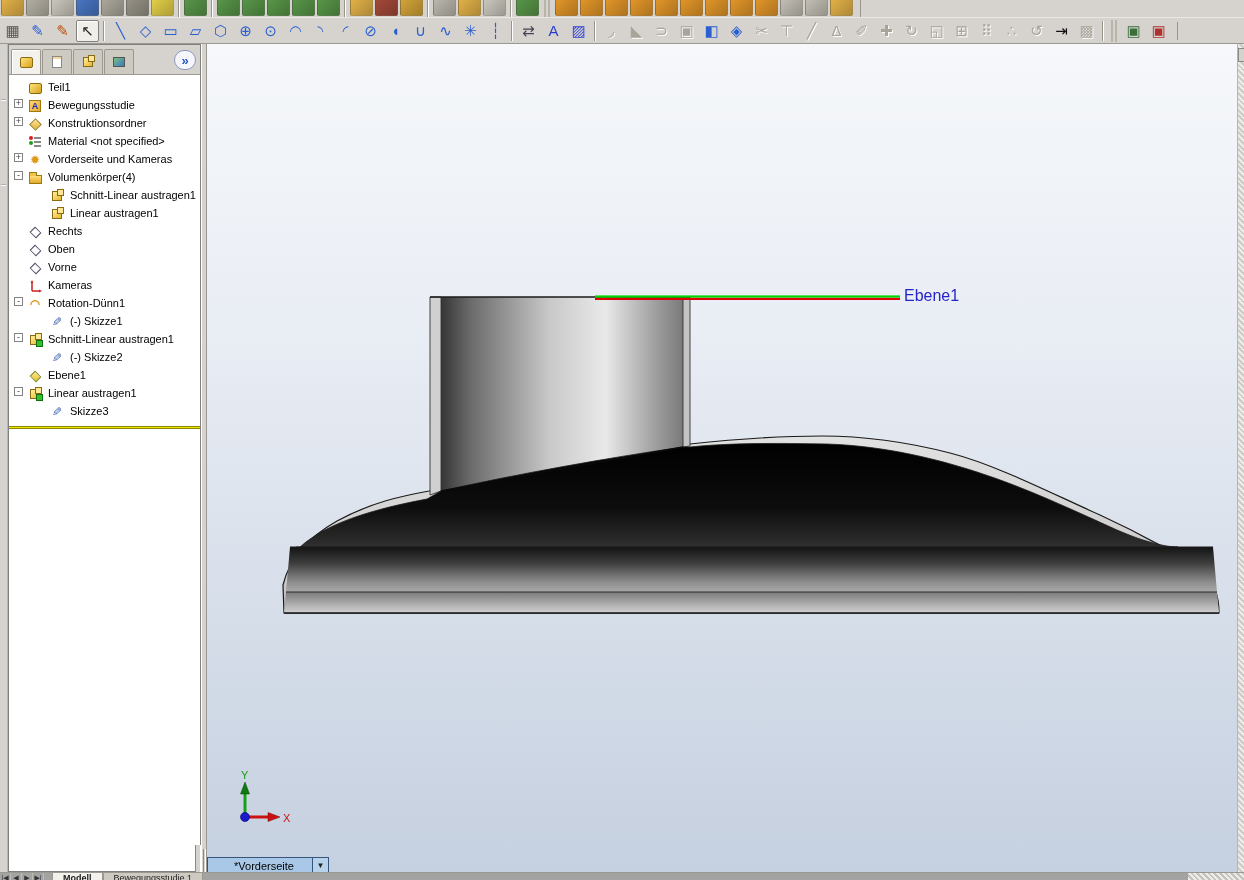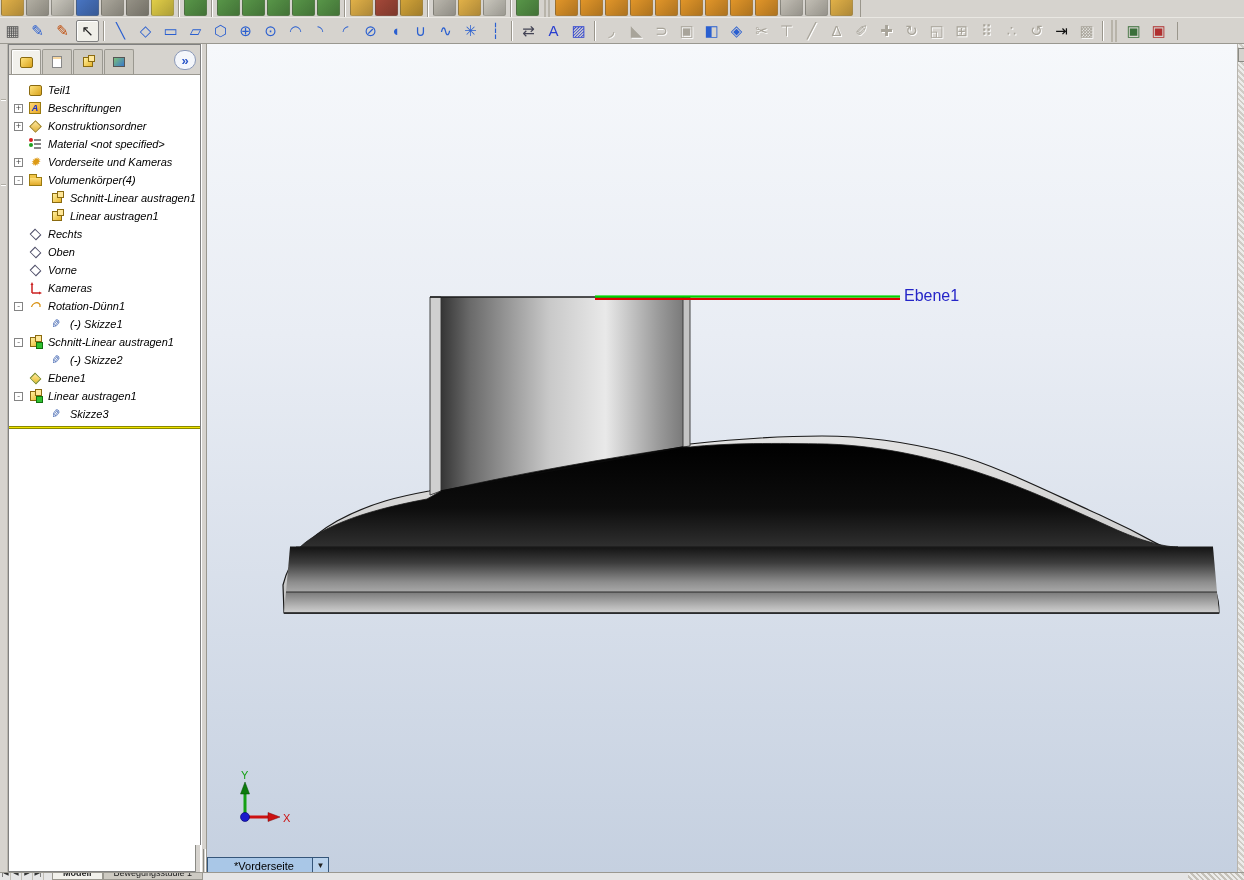--- a/index.html
+++ b/index.html
@@ -23,21 +23,21 @@
   #dockl { position:absolute; left:0; top:44px; width:8px; height:836px; background:#d6d3ce; border-right:1px solid #b9b6ae; }
   #dockl .tick { position:absolute; left:1px; width:5px; height:2px; background:#b0ada4; border-bottom:1px solid #fff; }
   #panel { position:absolute; left:8px; top:44px; width:193px; height:828px; background:#fff; border:1px solid #808080; }
   #ptabs { height:30px; background:#d6d3ce; display:flex; align-items:flex-end; padding:2px 2px 0 2px; border-bottom:1px solid #9a9890; position:relative; }
   .ptab { width:30px; height:25px; display:flex; align-items:center; justify-content:center;
     border:1px solid #9a9890; border-bottom:none; background:#cdcac2; margin-right:1px; border-radius:2px 2px 0 0; }
   .ptab.active { background:#f2f1ec; box-shadow:inset 1px 1px 0 #fff; }
   #pchev { position:absolute; right:4px; top:5px; width:22px; height:20px; border:1px solid #8a98b8; border-radius:10px;
     background:#f4f6fb; color:#2a55c8; font-weight:bold; font-size:13px; display:flex; align-items:center; justify-content:center; }
   #tree { position:relative; padding-top:6px; font-size:11px; color:#000; }
-  .trow { height:18px; display:flex; align-items:center; white-space:nowrap;font-style:italic; }
+  .trow { height:18px; display:flex; white-space:nowrap; }
   .exp { width:9px; height:9px; border:1px solid #848484; background:#fff; font-size:9px; line-height:7px; text-align:center;
     color:#444; margin-left:5px; margin-right:4px; flex:0 0 auto; }
   .exp.noexp { visibility:hidden; }
   .ind1 { margin-left:0; } .ind2 { margin-left:22px; }
   .tlabel { margin-left:5px; }
   .ticon { width:16px; height:14px; display:inline-flex; align-items:center; justify-content:center; position:relative; flex:0 0 auto; }
 
   
   .ic-part { width:13px; height:11px; background:linear-gradient(135deg,#ffe27a,#d8a31e); border:1px solid #8a6a10; border-radius:2px; }
   .ic-annot { width:12px; height:12px; background:linear-gradient(135deg,#ffd876,#e8a826); border:1px solid #9a7a10; color:#2030c0;
@@ -73,22 +73,22 @@
     background:repeating-linear-gradient(45deg,#ececea 0 2px,#cfccc6 2px 4px); border-left:1px solid #b8b5ae; }
   #rstrip .btn { position:absolute; top:4px; left:0; width:7px; height:14px; background:#d6d3ce; border:1px solid #8a8a84; }
 
   
   #orient { position:absolute; left:0px; top:813px; width:122px; height:17px; display:flex;
     border:1px solid #35567a; background:#a9c7e7; font-size:11px; color:#000; }
   #orient .fld { flex:1; display:flex; align-items:center; padding-left:26px; }
   #orient .arr { width:16px; border-left:1px solid #35567a; background:#b9d2ec; display:flex; align-items:center; justify-content:center; font-size:8px; color:#222; }
 
   
-  #bstrip { position:absolute; left:0; top:872px; width:1244px; height:8px; background:#e5e5e5; border-top:1px solid #9a9890;
-    overflow:hidden; display:flex; align-items:flex-end; font-size:9px; color:#222; }
+  #bstrip { position:absolute; left:0; top:872px; width:1244px; height:8px; background:#a3a3a3; border-top:1px solid #9a9890;
+    overflow:hidden; display:flex; align-items:flex-start; font-size:9px; color:#222; }
   #bstrip .nav { width:11px; text-align:center; font-size:7px; color:#333; border-right:1px solid #c0bdb5; height:12px; line-height:10px; flex:0 0 auto; }
   #bstrip .sp { width:8px; flex:0 0 auto; }
   .btab { padding:0 10px; height:12px; line-height:11px; border:1px solid #9a9890; border-top:none; background:#cdcac2; flex:0 0 auto; }
   .btab.active { background:#f2f1ec; font-weight:bold; }
   #bstrip .hatch { margin-left:auto; width:56px; height:12px; background:repeating-linear-gradient(45deg,#ececea 0 2px,#c5c2ba 2px 4px); flex:0 0 auto; }
   #bsplit { position:absolute; left:195px; top:845px; width:6px; height:35px; border-left:1px solid #8a8a84; border-right:1px solid #fff; background:#d6d3ce; }
 </style>
 </head>
 <body>
 
@@ -224,21 +224,21 @@
         <span class="ticon">
           <span class="ic-part"></span>
         </span>
         <span class="tlabel">Teil1</span>
       </div>
     <div class="trow ind1">
         <span class="exp">+</span>
         <span class="ticon">
           <span class="ic-annot">A</span>
         </span>
-        <span class="tlabel">Beschriftungen</span>
+        <span class="tlabel">Bewegungsstudie</span>
       </div>
     <div class="trow ind1">
         <span class="exp">+</span>
         <span class="ticon">
           <span class="ic-diamond"></span>
         </span>
         <span class="tlabel">Konstruktionsordner</span>
       </div>
     <div class="trow ind1">
         <span class="exp noexp"></span>

